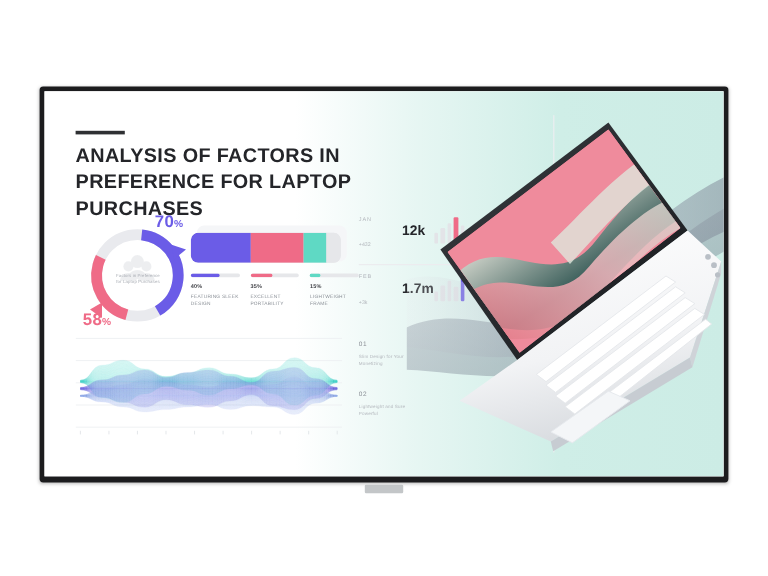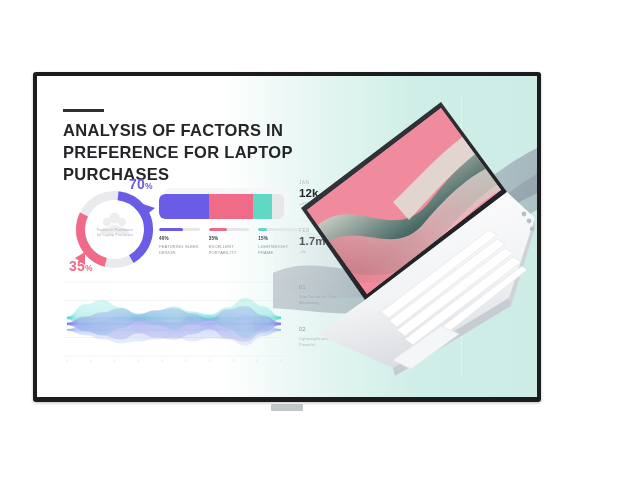--- a/index.html
+++ b/index.html
@@ -4,21 +4,21 @@
 <style>
   html,body{margin:0;padding:0;}
   body{
     width:640px;height:480px;background:#ffffff;overflow:hidden;
     font-family:"Liberation Sans","DejaVu Sans",sans-serif;
   }
   #root{position:relative;width:640px;height:480px;}
 
   
   .monitor{
-    position:absolute;left:33px;top:72px;width:508px;height:330px;
+    position:absolute;left:33px;top:72px;width:574px;height:330px;
     background:#1c1c1e;border-radius:3px;
     box-shadow:0 1px 3px rgba(0,0,0,.25);
   }
   .monitor-inner{
     position:absolute;left:4px;top:4px;right:4px;bottom:5px;
     background:#ffffff;overflow:hidden;
   }
   .monitor-logo{
     position:absolute;left:50%;transform:translateX(-50%);
     bottom:-9px;width:32px;height:7px;background:#b9bcbe;border-radius:1px;
@@ -73,21 +73,21 @@
   .legend-fill{height:100%;border-radius:2px;}
   .legend-pct{margin-top:5px;font-size:4.6px;font-weight:bold;color:#3a3b40;letter-spacing:.15px;}
   .legend-label{margin-top:3px;font-size:4px;color:#8d9299;line-height:1.5;letter-spacing:.2px;}
 
   
   .kpi{position:absolute;left:262px;width:92px;}
   .kpi.k0{top:104px;}
   .kpi.k1{top:152px;}
   .kpi-divider{position:absolute;left:262px;top:144px;width:92px;height:1px;background:#ececef;}
   .kpi-month{font-size:4.6px;color:#b3b7bd;letter-spacing:.7px;}
-  .kpi-value{font-size:11.5px;font-weight:bold;color:#25262b;margin-top:2px;letter-spacing:.1px;}
+  .kpi-value{font-size:11.5px;font-weight:bold;color:#25262b;margin-top:2px;letter-spacing:.1px;margin-left:36px;}
   .kpi-delta{font-size:4.4px;color:#b3b7bd;margin-top:2px;}
   .kpi-spark{position:absolute;right:4px;bottom:3px;display:flex;align-items:flex-end;gap:2px;height:22px;}
   .spark-bar{width:3.5px;background:#e3e4e8;border-radius:1px;}
 
   
   .note{position:absolute;left:262px;width:92px;}
   .note.n0{top:208px;}
   .note.n1{top:250px;}
   .note-num{font-size:5.4px;color:#8c9097;letter-spacing:.5px;}
   .note-text{margin-top:4px;font-size:3.8px;color:#b4b8be;line-height:1.7;letter-spacing:.15px;}
@@ -137,21 +137,21 @@
               <circle cx="47.5" cy="36" r="5.4"></circle>
                 <path d="M39.5 50.5c0-4.6 3.6-7.6 8-7.6s8 3 8 7.6z"></path>
             </g>
           </svg>
         </div>
         <div class="donut-center-label">
           <span>Factors in Preference</span><br>
           <span>for Laptop Purchases</span>
         </div>
         <div class="donut-pct pct-40"><span>70</span><span class="pct-sub">%</span></div>
-        <div class="donut-pct pct-35"><span>35</span><span class="pct-sub">%</span></div>
+        <div class="donut-pct pct-35"><span>58</span><span class="pct-sub">%</span></div>
 
         <div class="bar-shadow"></div>
         <div class="stackbar">
           <div class="seg s0" style="width: 40%; background: rgb(107, 92, 231);"></div>
           <div class="seg" style="width: 35%; background: rgb(239, 107, 135);"></div>
           <div class="seg" style="width: 15%; background: rgb(95, 217, 196);"></div>
           <div class="seg" style="width: 10%; background: rgb(230, 231, 234);"></div>
         </div>
 
         <div class="legend">

